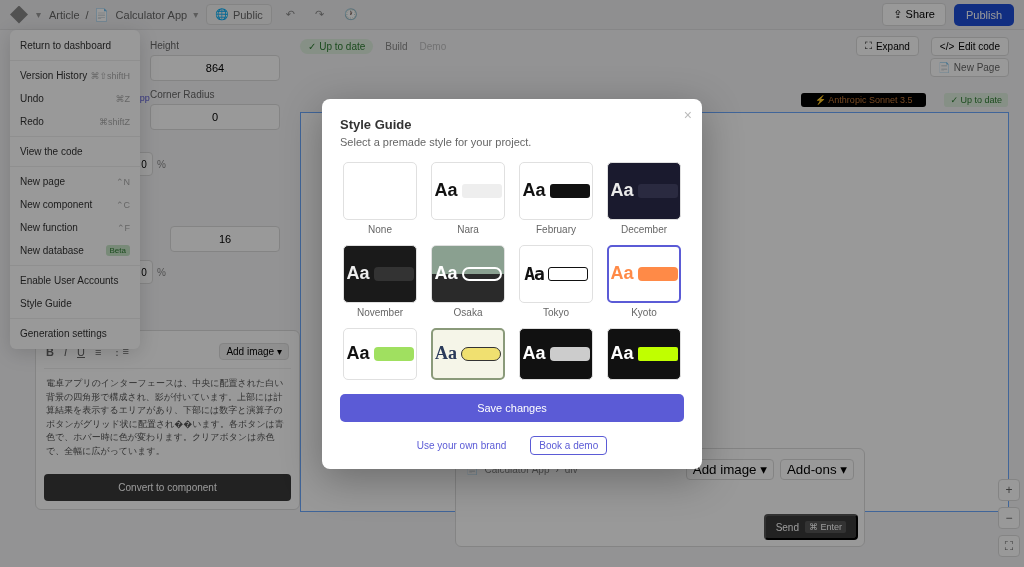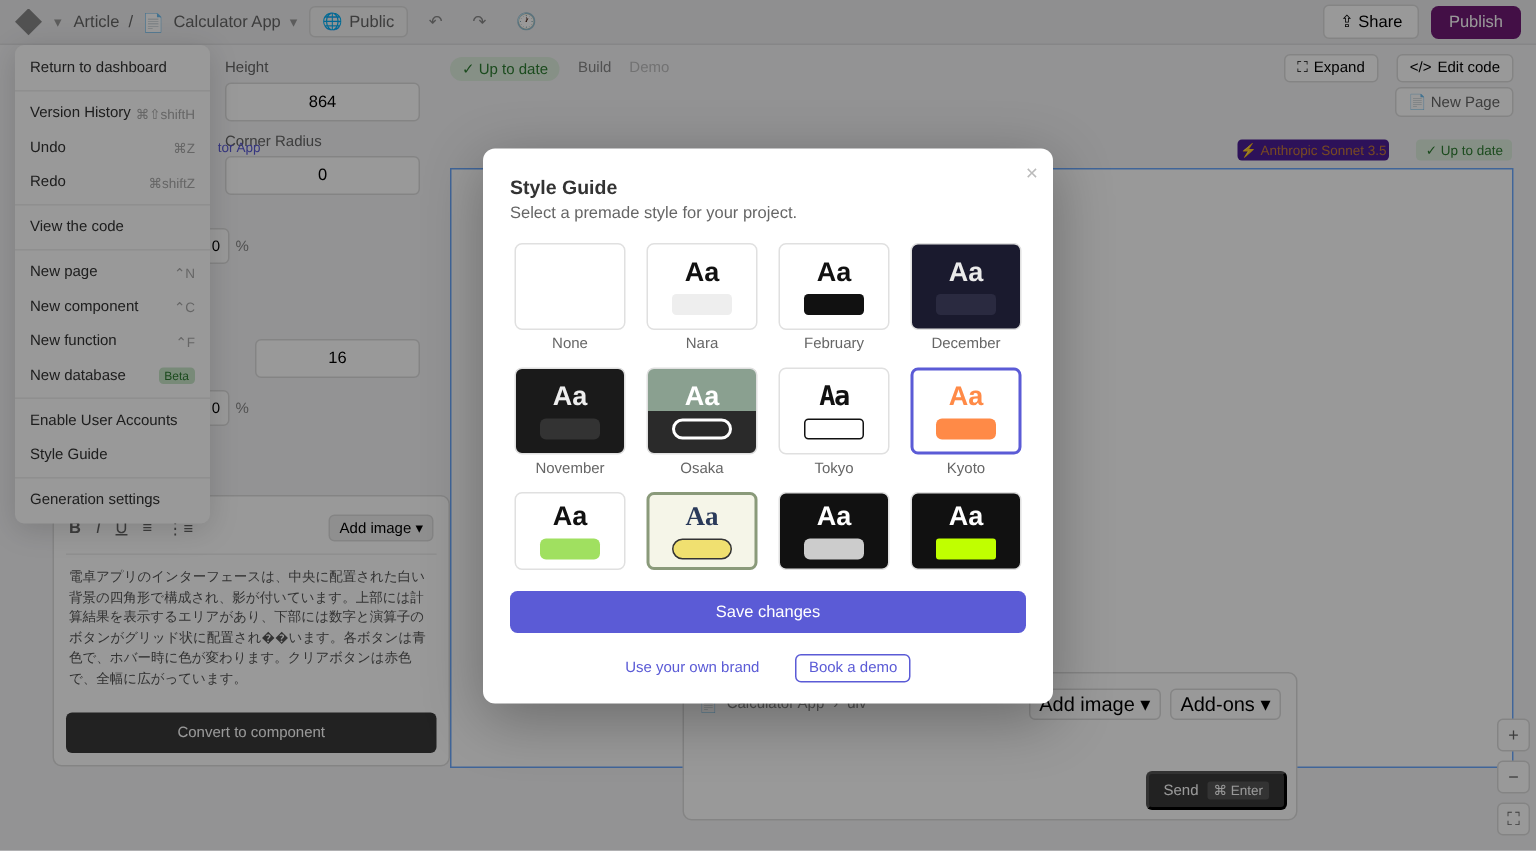--- a/index.html
+++ b/index.html
@@ -11,21 +11,21 @@
     
     .header { height: 30px; background: #eeeef0; border-bottom: 1px solid #e0e0e2; display: flex; align-items: center; padding: 0 10px; gap: 8px; font-size: 11px; color: #666; }
     .header .logo { width: 18px; height: 18px; background: #888; clip-path: polygon(50% 0%, 100% 50%, 50% 100%, 0% 50%); }
     .header .breadcrumb { display: flex; align-items: center; gap: 6px; }
     .header .page-icon { font-size: 12px; }
     .header .chevron-down { font-size: 10px; color: #999; }
     .header .spacer { flex: 1; }
     .header .pill { display: flex; align-items: center; gap: 4px; padding: 3px 8px; background: #f5f5f5; border-radius: 4px; border: 1px solid #ddd; font-size: 11px; }
     .header .icon-btn { padding: 2px 6px; color: #888; cursor: pointer; }
     .header .share-btn { padding: 4px 10px; border: 1px solid #ddd; border-radius: 4px; background: #fff; font-size: 11px; }
-    .header .publish-btn { padding: 5px 12px; background: #701a75; color: #fff; border-radius: 5px; font-size: 11px; border: none; }
+    .header .publish-btn { padding: 5px 12px; background: #1d4ed8; color: #fff; border-radius: 5px; font-size: 11px; border: none; }
     
     
     .context-menu { position: absolute; left: 10px; top: 30px; width: 130px; background: #fff; border-radius: 6px; box-shadow: 0 4px 20px rgba(0,0,0,0.15); z-index: 40; padding: 4px 0; font-size: 10px; }
     .context-menu .item { padding: 6px 10px; display: flex; justify-content: space-between; align-items: center; color: #333; cursor: pointer; }
     .context-menu .divider { height: 1px; background: #eee; margin: 3px 0; }
     .context-menu .shortcut { font-size: 9px; color: #aaa; }
     .context-menu .badge { background: #c8e6c9; color: #2e7d32; padding: 1px 4px; border-radius: 3px; font-size: 8px; }
     
     
     .panel-group { position: absolute; left: 150px; top: 40px; display: flex; flex-direction: column; gap: 8px; }
@@ -39,21 +39,21 @@
     .main-tabs { display: flex; gap: 12px; padding: 4px 0; font-size: 10px; align-items: center; }
     .tab-pill { background: #dff0df; color: #2e7d32; padding: 2px 8px; border-radius: 10px; font-size: 10px; }
     .tab-item { color: #888; cursor: pointer; }
     .main-tabs .spacer { flex: 1; }
     .main-tabs .action-btn { padding: 3px 8px; border: 1px solid #ddd; border-radius: 4px; background: #fff; font-size: 10px; display: flex; gap: 4px; align-items: center; }
     .new-page-btn { position: absolute; right: 0; top: 26px; padding: 3px 8px; font-size: 10px; border: 1px solid #ddd; border-radius: 4px; background: #fff; color: #666; }
     
     
     .canvas { position: absolute; left: 0; right: 0; top: 80px; height: 400px; border: 1px solid #6ca9ff; background: #fff; }
     .canvas-header { position: absolute; top: -20px; right: 0; display: flex; gap: 18px; font-size: 9px; }
-    .canvas-header .orange-pill { background: #4c1d95; color: #c77a3a; padding: 2px 2px; border-radius: 3px; }
+    .canvas-header .orange-pill { background: #000000; color: #c77a3a; padding: 2px 14px; border-radius: 3px; }
     .canvas-header .green-pill { background: #dff0df; color: #2e7d32; padding: 2px 6px; border-radius: 3px; }
     .canvas-header .title-left { position: absolute; left: 0; color: #5b5bd6; }
     
     
     .zoom-controls { position: absolute; right: 4px; bottom: 10px; display: flex; flex-direction: column; gap: 6px; z-index: 30; }
     .zoom-btn { width: 22px; height: 22px; background: #fff; border: 1px solid #ddd; border-radius: 4px; display: flex; align-items: center; justify-content: center; font-size: 12px; color: #666; cursor: pointer; }
     
     
     .editor-box { position: absolute; left: 35px; top: 330px; width: 265px; background: #fff; border: 1px solid #ddd; border-radius: 6px; padding: 8px; z-index: 30; }
     .editor-toolbar { display: flex; gap: 10px; padding: 4px 2px 8px; border-bottom: 1px solid #eee; font-size: 11px; color: #666; align-items: center; }
@@ -69,21 +69,21 @@
     .chat-actions .send-btn { padding: 5px 10px; background: #3a3a3a; color: #fff; border-radius: 4px; font-size: 10px; display: flex; gap: 6px; align-items: center; }
     .chat-actions .send-btn .key { background: #555; padding: 1px 4px; border-radius: 2px; font-size: 9px; }
     
     
     .modal { position: absolute; left: 50%; top: 50%; transform: translate(-50%, -50%); width: 380px; background: #fff; border-radius: 8px; box-shadow: 0 10px 40px rgba(0,0,0,0.3); z-index: 100; padding: 18px 18px 14px; }
     .modal .close { position: absolute; right: 10px; top: 8px; color: #bbb; cursor: pointer; font-size: 14px; }
     .modal h3 { font-size: 13px; font-weight: 600; color: #333; margin-bottom: 4px; }
     .modal p.sub { font-size: 11px; color: #666; margin-bottom: 14px; }
     .style-grid { display: grid; grid-template-columns: repeat(4, 1fr); gap: 10px 8px; }
     .style-cell { display: flex; flex-direction: column; align-items: center; gap: 4px; cursor: pointer; }
-    .style-card { width: 74px; height: 58px; border-radius: 5px; border: 1px solid #e0e0e0; display: flex; flex-direction: column; align-items: center; justify-content: center; gap: 4px; position: relative; overflow: hidden; }
+    .style-card { width: 74px; height: 58px; border-radius: 5px; border: 1px solid #e0e0e0; display: flex; align-items: center; justify-content: center; gap: 4px; position: relative; overflow: hidden; }
     .style-card.selected { border: 2px solid #5b5bd6; }
     .style-card .aa { font-size: 18px; font-weight: 600; }
     .style-card .accent { width: 40px; height: 14px; border-radius: 3px; }
     .style-card .accent.pill { border-radius: 10px; }
     .style-label { font-size: 10px; color: #666; }
     
     
     .card-none { background: #fff; }
     .card-none .aa { color: #fff; }
     .card-nara { background: #fff; } .card-nara .aa { color: #111; } .card-nara .accent { background: #eee; }

